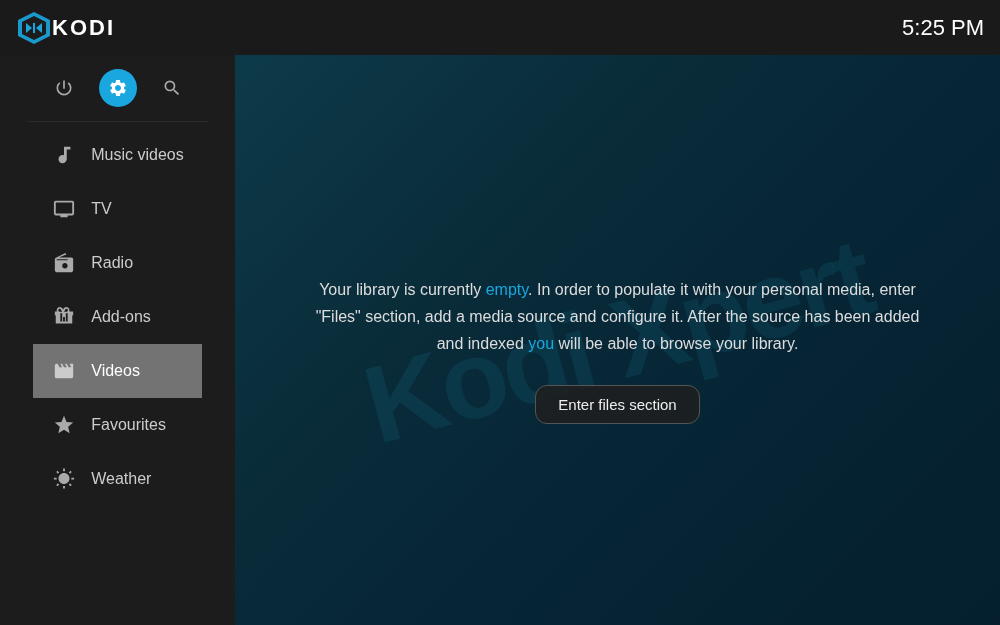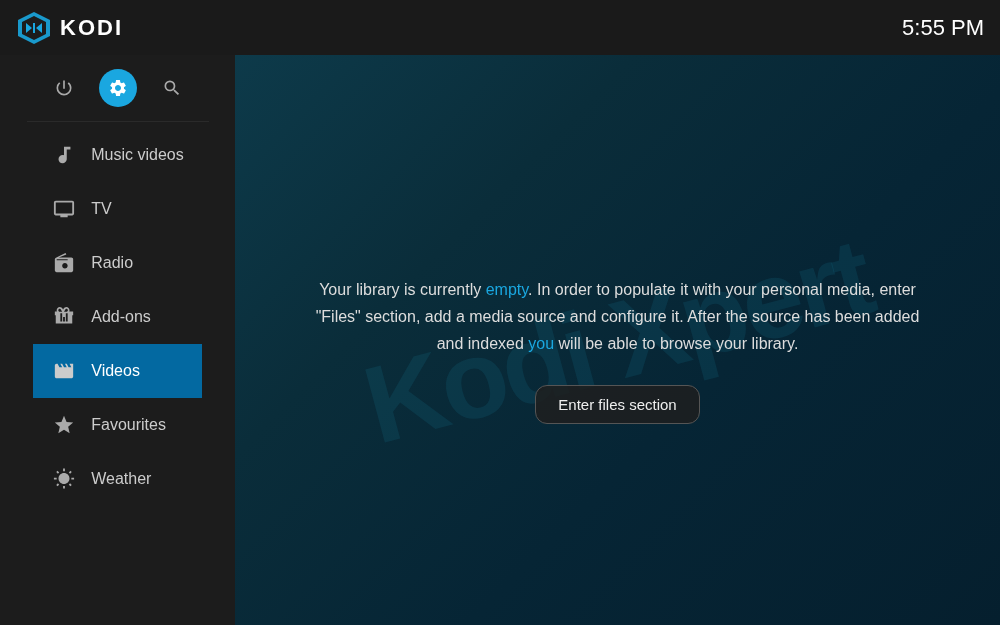--- a/index.html
+++ b/index.html
@@ -22,21 +22,20 @@
       display: flex;
       align-items: center;
       justify-content: space-between;
       padding: 0 16px;
       flex-shrink: 0;
     }
 
     .header-left {
       display: flex;
       align-items: center;
-      gap: 8px;
     }
 
     .kodi-logo {
       width: 36px;
       height: 36px;
     }
 
     .kodi-title {
       font-size: 22px;
       font-weight: bold;
@@ -102,21 +101,21 @@
       align-items: center;
       gap: 14px;
       padding: 14px 18px;
       cursor: pointer;
       font-size: 16px;
       color: #ccc;
       transition: background 0.15s;
     }
 
     .nav-item.active {
-      background: #0369a1;
+      background: #737373;
       color: #fff;
     }
 
     .nav-icon {
       width: 26px;
       height: 26px;
       display: flex;
       align-items: center;
       justify-content: center;
       color: #aaa;
@@ -202,21 +201,21 @@
 
     <svg class="kodi-logo" viewBox="0 0 36 36" xmlns="http://www.w3.org/2000/svg">
       <polygon points="18,2 34,10 34,26 18,34 2,26 2,10" fill="#1aa7e0" opacity="0.9"></polygon>
       <polygon points="18,6 30,12 30,24 18,30 6,24 6,12" fill="#1c1c1c"></polygon>
       <polygon points="10,13 16,18 10,23" fill="#1aa7e0"></polygon>
       <polygon points="26,13 20,18 26,23" fill="#1aa7e0"></polygon>
       <rect x="17" y="13" width="2" height="10" fill="#1aa7e0"></rect>
     </svg>
     <span class="kodi-title">KODI</span>
   </div>
-  <span class="header-time">5:55 PM</span>
+  <span class="header-time">5:25 PM</span>
 </div>
 
 <div class="main-layout">
 
   <div class="sidebar">
 
     <div class="sidebar-top-icons">
 
       <div class="icon-btn" title="Power">
         <svg width="20" height="20" viewBox="0 0 24 24">

